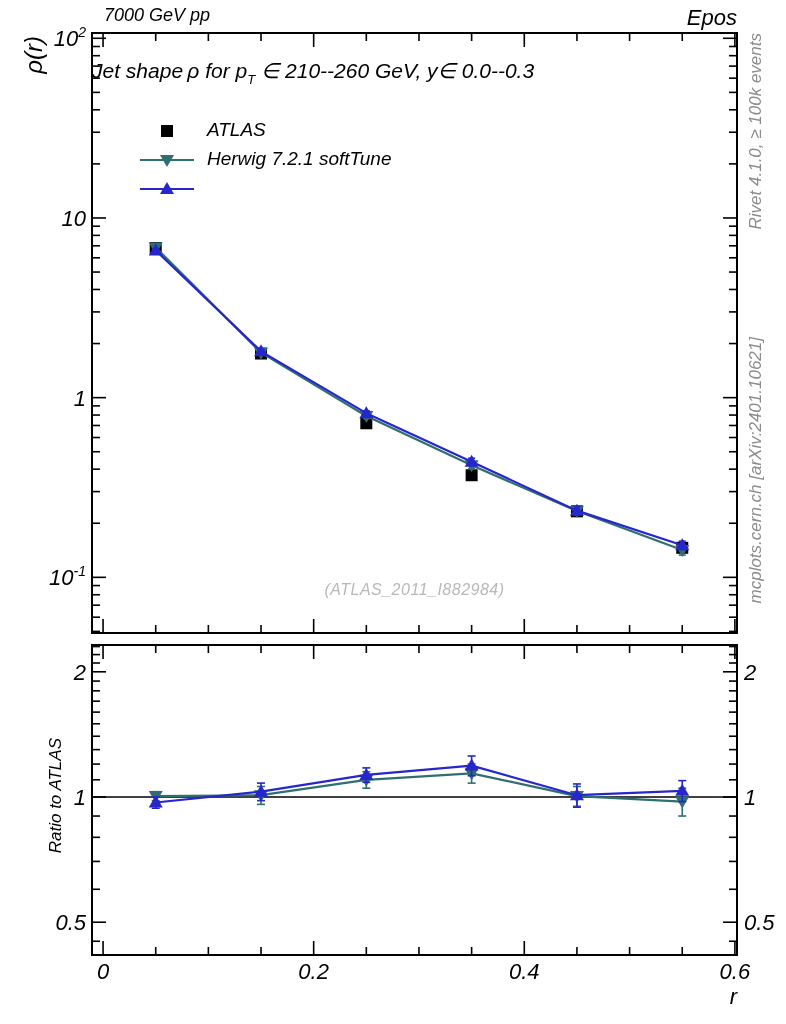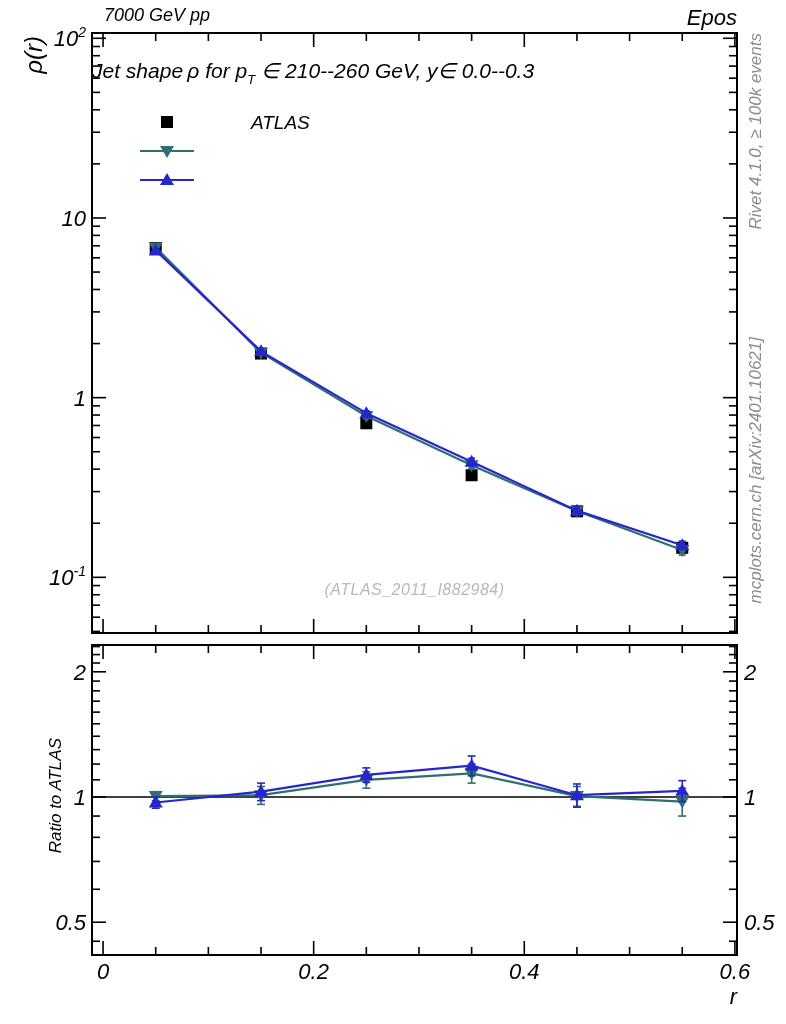--- a/index.html
+++ b/index.html
@@ -4,21 +4,21 @@
 <style>
   html,body{margin:0;padding:0;background:#fff;}
   .page{position:relative;width:786px;height:1024px;background:#fff;
         font-family:"Liberation Sans",sans-serif;color:#000;overflow:hidden;font-style:italic;}
   #plot{position:absolute;left:0;top:0;}
   .hdr-left{position:absolute;left:104px;top:5px;font-size:18px;}
   .hdr-right{position:absolute;right:49px;top:5px;font-size:22px;}
   .title{position:absolute;left:92px;width:732px;top:59px;text-align:left;font-size:21px;}
   .title .sub{font-size:13px;vertical-align:-6px;}
   .legend{position:absolute;left:138px;top:112px;}
-  .legend-row{display:flex;align-items:flex-start;height:29px;gap:44px;}
+  .legend-row{display:flex;align-items:flex-end;height:29px;}
   .legend-swatch{width:58px;height:20px;flex:0 0 58px;}
   .legend-label{margin-left:11px;font-size:19px;white-space:nowrap;}
   .watermark{position:absolute;left:92px;width:645px;top:581px;text-align:center;
              color:#b8b8b8;font-size:16px;letter-spacing:0.5px;}
   .vtext{writing-mode:vertical-rl;transform:rotate(180deg);white-space:nowrap;}
   .ylabel-main{position:absolute;left:20px;top:36px;font-size:24px;}
   .ylabel-ratio{position:absolute;left:46px;top:738px;font-size:17px;}
   .rivet-note{position:absolute;left:746px;top:33px;font-size:17px;color:#8c8c8c;}
   .mcplots-note{position:absolute;left:746px;top:337px;font-size:17px;color:#8c8c8c;}
   .xlabel{position:absolute;left:92px;width:645px;top:984px;text-align:right;font-size:22px;}
@@ -339,20 +339,21 @@
         <svg width="58" height="20" class="legend-swatch">
           <rect x="23" y="4" width="12" height="12" fill="#000000"></rect>
         </svg>
         <span class="legend-label">ATLAS</span>
       </div>
       <div class="legend-row">
         <svg width="58" height="20" class="legend-swatch">
           <line x1="2" x2="56" y1="10" y2="10" stroke="#2f6f6f" stroke-width="2"></line>
           <path d="M 29 17 L 36 5 L 22 5 Z" fill="#2f6f6f"></path>
         </svg>
+        <span class="legend-label">Herwig 7.2.1 softTune</span>
       </div>
       <div class="legend-row">
         <svg width="58" height="20" class="legend-swatch">
           <line x1="2" x2="56" y1="10" y2="10" stroke="#2626cc" stroke-width="2"></line>
           <path d="M 29 3 L 36 15 L 22 15 Z" fill="#2626cc"></path>
         </svg>
       </div>
     </div>
 
   <div class="watermark">(ATLAS_2011_I882984)</div>

